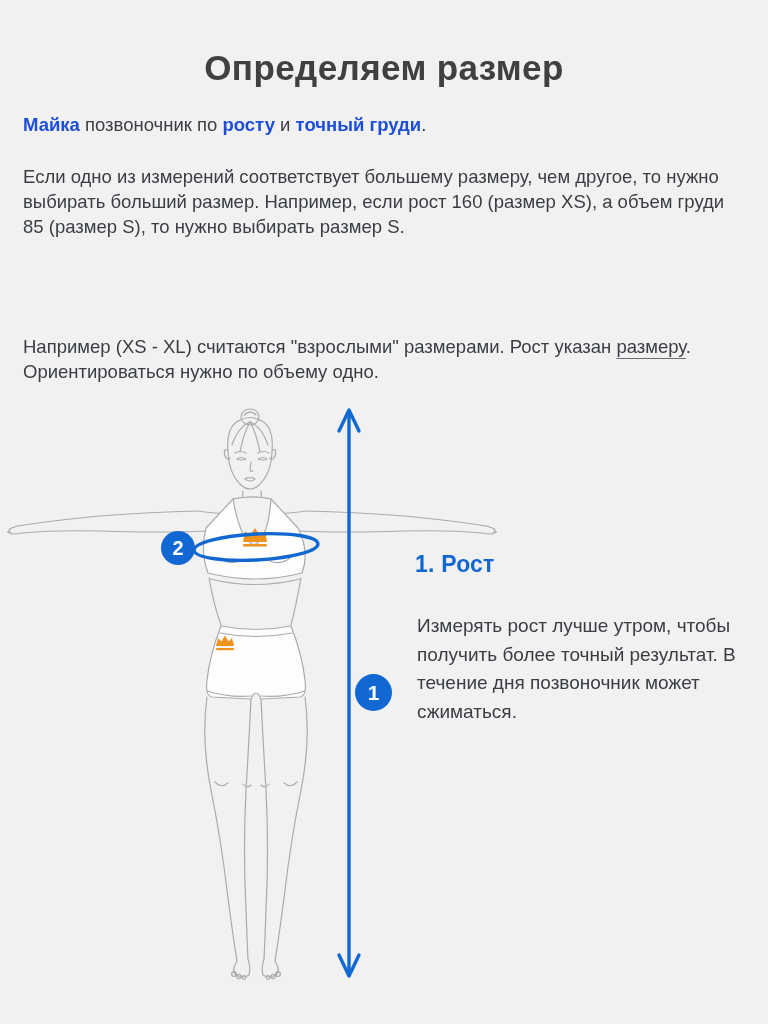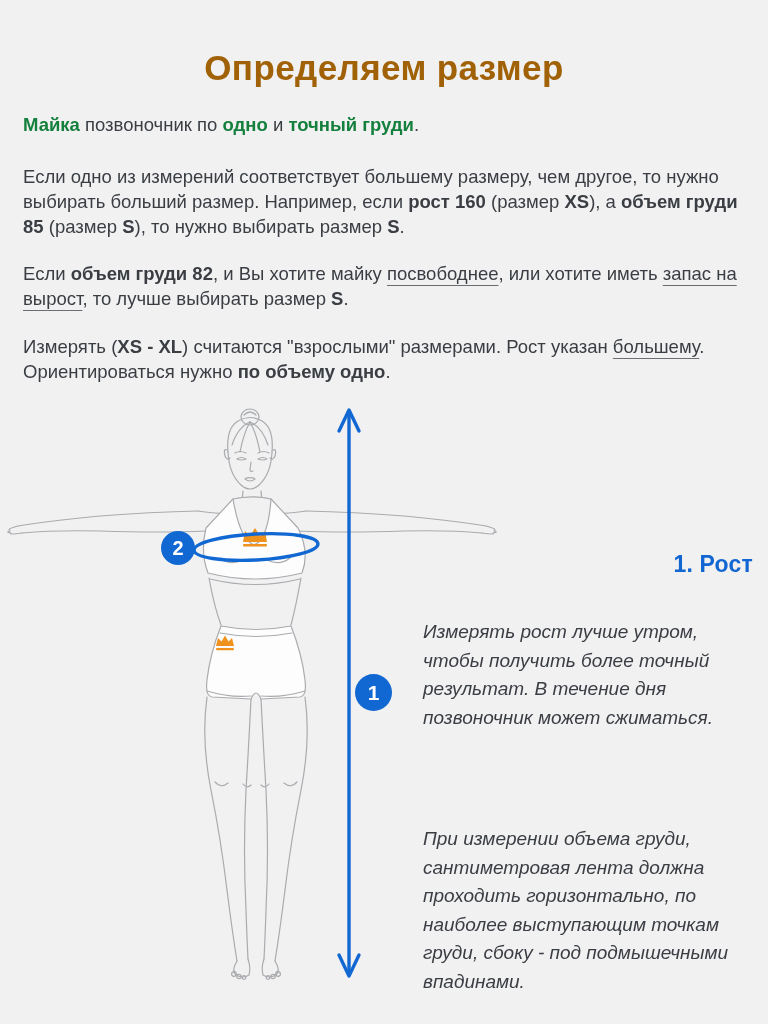--- a/index.html
+++ b/index.html
@@ -3,33 +3,33 @@
 <meta charset="utf-8">
 <style>
   html,body{margin:0;padding:0;}
   .page{
     position:relative;width:768px;height:1024px;overflow:hidden;
     background:#f1f1f2;color:#3a3e43;
     font-family:"Liberation Sans","DejaVu Sans",sans-serif;
   }
   .title{
     position:absolute;top:48px;left:0;width:768px;margin:0;
-    text-align:center;font-size:35px;font-weight:bold;color:#a16207;
+    text-align:center;font-size:35px;font-weight:bold;color:#404040;
     letter-spacing:.4px;
   }
   .para{
     position:absolute;left:23px;width:726px;margin:0;
     font-size:18.5px;line-height:25px;
   }
   .p1{top:112px;}
   .p2{top:164px;}
   .p3{top:261px;}
   .p4{top:334px;}
-  .b{font-weight:bold;}
-  .bl{font-weight:bold;color:#15803d;}
+  .b{font-weight:normal;}
+  .bl{font-weight:bold;color:#1d4ed8;}
   .u{
     text-decoration:underline;
     text-decoration-thickness:1px;
     text-underline-offset:5px;
     text-decoration-color:#6a6e73;
   }
   .figure-wrap{position:absolute;left:0;top:400px;width:510px;height:600px;}
   .figure-wrap svg{display:block;}
   .badge{
     position:absolute;border-radius:50%;
@@ -39,37 +39,36 @@
   }
   .badge-chest{left:161px;top:531px;width:34px;height:34px;font-size:20px;}
   .badge-height{left:355px;top:674px;width:37px;height:37px;font-size:21px;}
   .col{position:absolute;left:415px;width:338px;}
   .sec-heading{
     margin:0;font-size:23px;font-weight:bold;color:#1266d2;letter-spacing:.2px;
   }
   .h1-pos{top:551px;}
   .h2-pos{top:756px;}
   .sec-body{
-    position:absolute;left:415px;width:340px;margin:8px;
-    font-size:19px;line-height:28.5px;color:#3a3e43;font-style:italic;
+    position:absolute;left:415px;width:340px;margin:2px;
+    font-size:19px;line-height:28.5px;color:#3a3e43;
   }
   .b1-pos{top:610px;}
   .b2-pos{top:817px;}
 </style>
 </head>
 <body>
 
 <div class="page">
 
   <h1 class="title">Определяем размер</h1>
 
-  <p class="para p1"><span class="bl">Майка</span><span> позвоночник по </span><span class="bl">одно</span><span> и </span><span class="bl">точный груди</span><span>.</span></p>
+  <p class="para p1"><span class="bl">Майка</span><span> позвоночник по </span><span class="bl">росту</span><span> и </span><span class="bl">точный груди</span><span>.</span></p>
   <p class="para p2"><span>Если одно из измерений соответствует большему размеру, чем другое, то нужно выбирать больший размер. Например, если </span><span class="b">рост 160</span><span> (размер </span><span class="b">XS</span><span>), а </span><span class="b">объем груди 85</span><span> (размер </span><span class="b">S</span><span>), то нужно выбирать размер </span><span class="b">S</span><span>.</span></p>
-  <p class="para p3"><span>Если </span><span class="b">объем груди 82</span><span>, и Вы хотите майку </span><span class="u">посвободнее</span><span>, или хотите иметь </span><span class="u">запас на вырост</span><span>, то лучше выбирать размер </span><span class="b">S</span><span>.</span></p>
-  <p class="para p4"><span>Измерять (</span><span class="b">XS - XL</span><span>) считаются "взрослыми" размерами. Рост указан </span><span class="u">большему</span><span>. Ориентироваться нужно </span><span class="b">по объему одно</span><span>.</span></p>
+  <p class="para p4"><span>Например (</span><span class="b">XS - XL</span><span>) считаются "взрослыми" размерами. Рост указан </span><span class="u">размеру</span><span>. Ориентироваться нужно </span><span class="b">по объему одно</span><span>.</span></p>
 
   <div class="figure-wrap">
     <svg width="510" height="600" viewBox="0 0 510 600">
 
       <g stroke="#a9abae" stroke-width="1.2" fill="none" stroke-linecap="round" stroke-linejoin="round">
 
         <ellipse cx="250" cy="17" rx="9" ry="8"></ellipse>
         <path d="M244,15 Q250,9 256,15"></path>
 
         <path d="M228,52 Q226,28 238,21 Q250,14 262,21 Q274,28 272,52"></path>
@@ -152,18 +151,17 @@
         <path d="M349,12 L349,574"></path>
         <path d="M339,31 L349,10 L359,31"></path>
         <path d="M339,555 L349,576 L359,555"></path>
       </g>
     </svg>
   </div>
 
   <div class="badge badge-chest">2</div>
   <div class="badge badge-height">1</div>
 
-  <h2 class="sec-heading col h1-pos" style="position:absolute;text-align:right;">1. Рост</h2>
+  <h2 class="sec-heading col h1-pos" style="position:absolute;">1. Рост</h2>
   <p class="sec-body b1-pos">Измерять рост лучше утром, чтобы получить более точный результат. В течение дня позвоночник может сжиматься.</p>
 
-  <p class="sec-body b2-pos">При измерении объема груди, сантиметровая лента должна проходить горизонтально, по наиболее выступающим точкам груди, сбоку - под подмышечными впадинами.</p>
 
 </div>
 
 </body></html>

